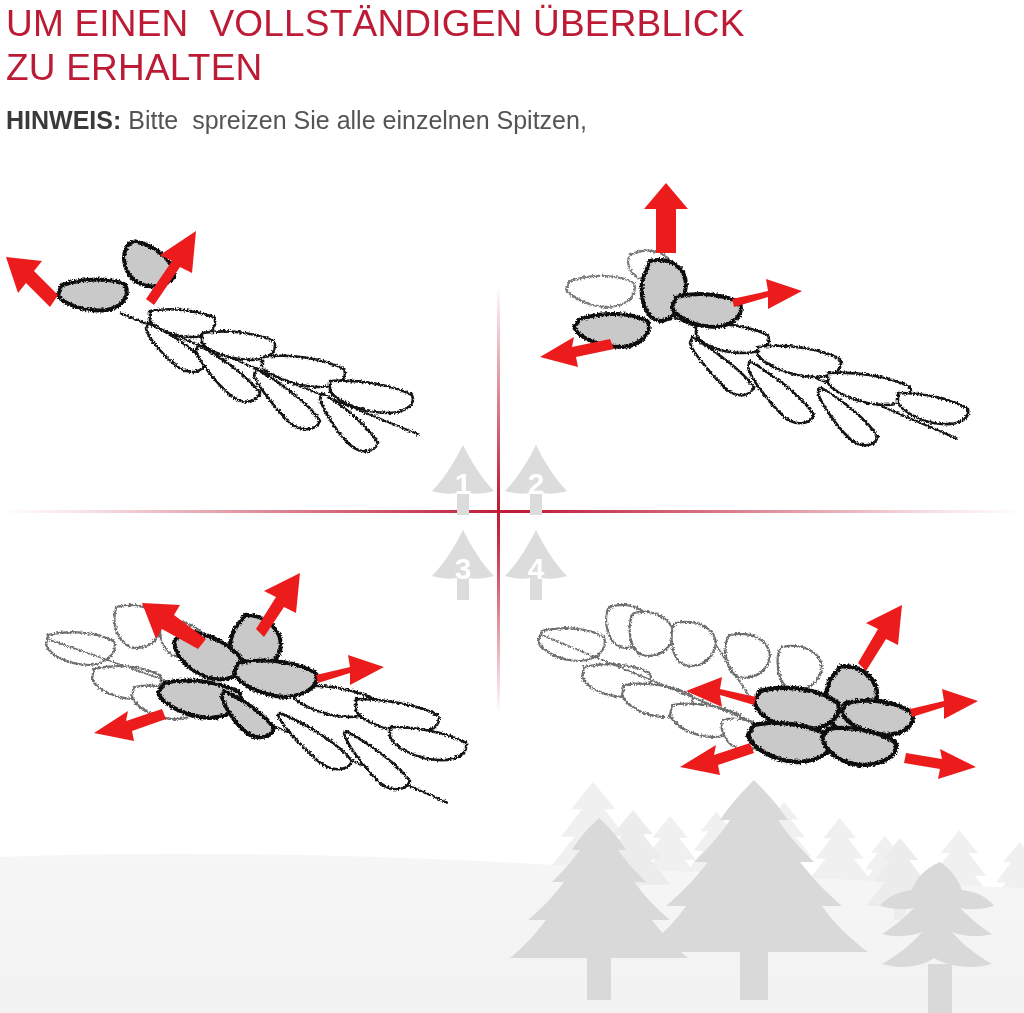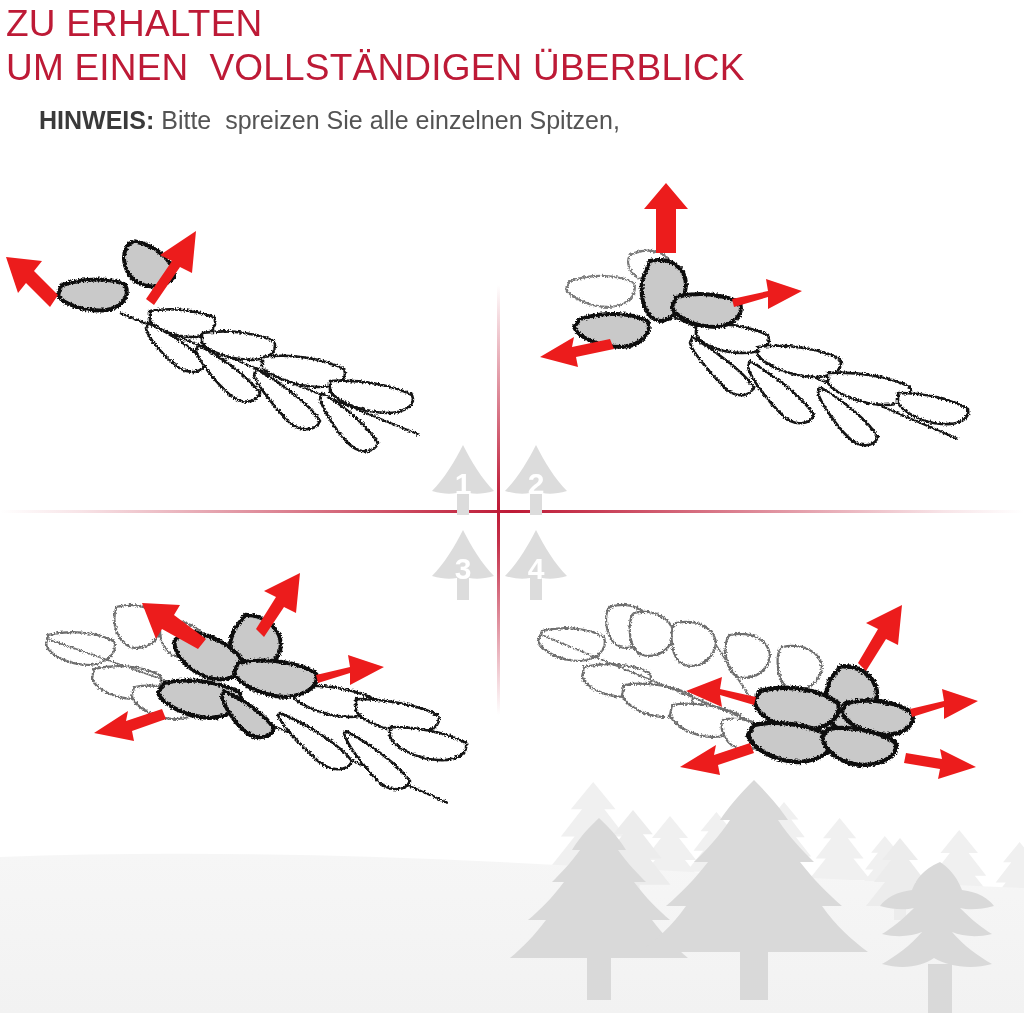--- a/index.html
+++ b/index.html
@@ -25,21 +25,20 @@
     letter-spacing:0.2px;
     white-space:pre;
     font-stretch:condensed;
   }
   .note {
     margin-top:14px;
     font-size:25px;
     line-height:33px;
     color:#545454;
     white-space:pre;
-    margin-left:33px;
   }
   .note b { color:#3a3a3a; font-weight:700; }
 
   
   .panel { position:absolute; }
   #panel-1 { left:0px;   top:205px; width:440px; height:265px; }
   #panel-2 { left:528px; top:195px; width:480px; height:275px; }
   #panel-3 { left:28px;  top:575px; width:445px; height:250px; }
   #panel-4 { left:528px; top:585px; width:485px; height:240px; }
   .panel svg { display:block; width:100%; height:100%; overflow:visible; }
@@ -177,22 +176,22 @@
                    C 10 74, -4 76, -20 72 C -10 66, 0 58, 12 46
                    C 4 48, -8 48, -22 44 C -16 36, -6 30, 10 28
                    C 14 18, 20 8, 38 0 Z"></path>
           <rect x="26" y="102" width="24" height="50"></rect>
         </g>
       </g>
     </svg>
   </div>
 
   <div class="header">
+    <div class="title">UM EINEN  VOLLSTÄNDIGEN ÜBERBLICK</div>
     <div class="title">ZU ERHALTEN</div>
-    <div class="title">UM EINEN  VOLLSTÄNDIGEN ÜBERBLICK</div>
     <div class="note"><span><b>HINWEIS:</b><span> Bitte  spreizen Sie alle einzelnen Spitzen,</span></span><br></div>
   </div>
 
   <div id="divider">
     <div class="cross-h"></div>
     <div class="cross-v"></div>
   </div>
 
   <div class="qtree" id="qtree-1">
     <svg viewBox="0 0 66 74" aria-hidden="true">

